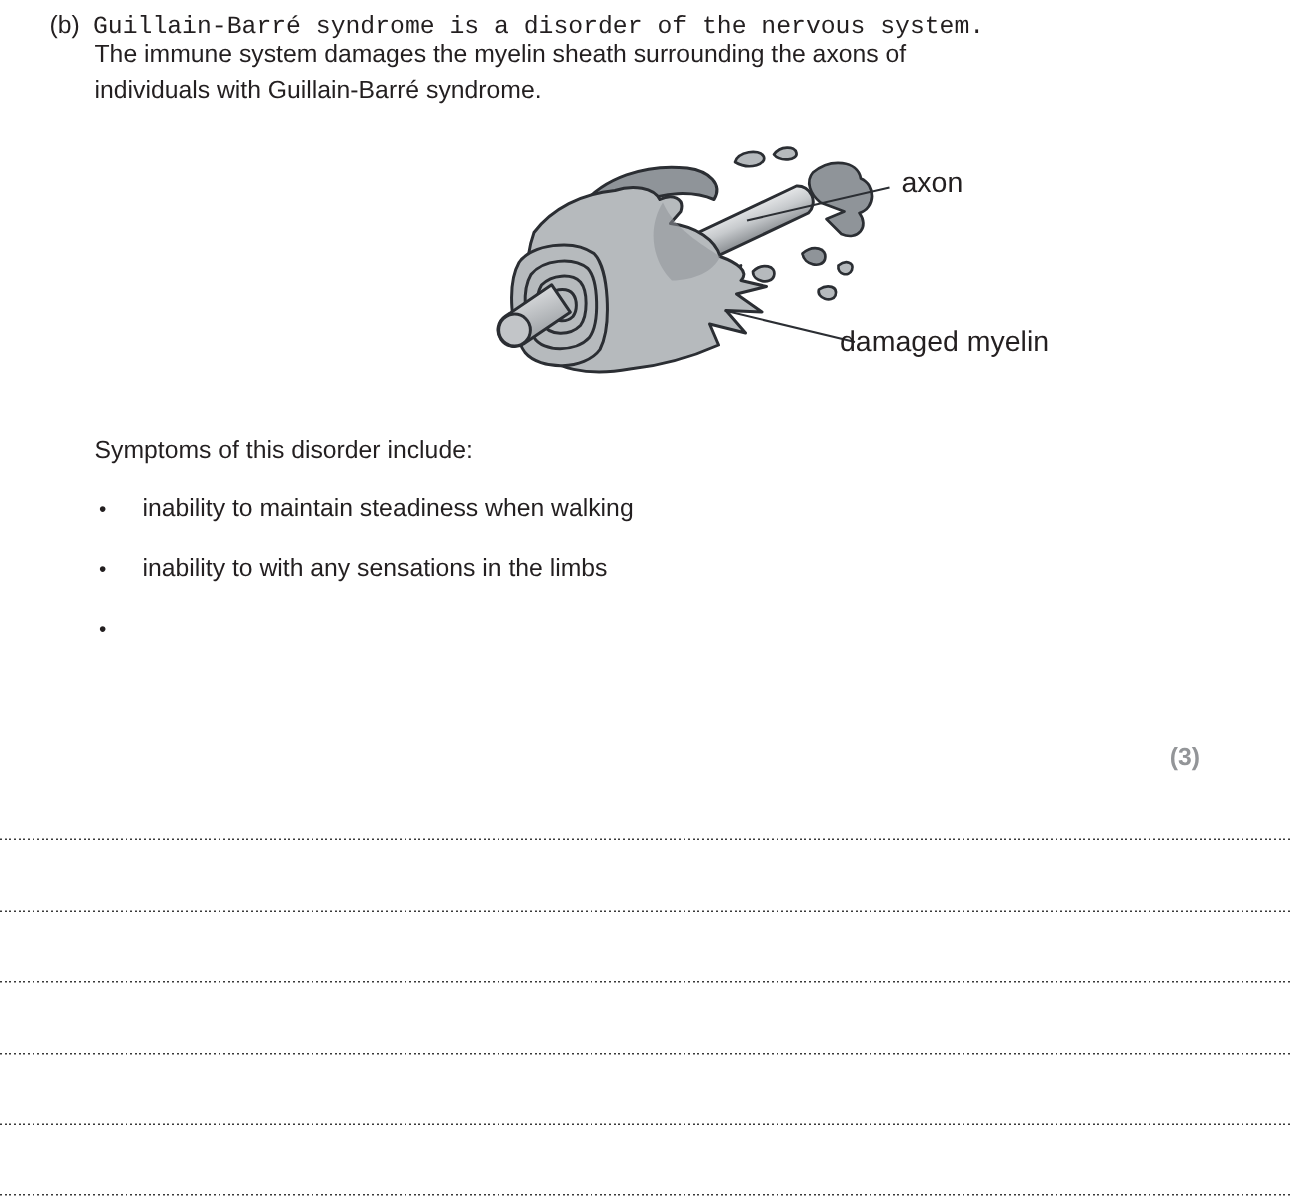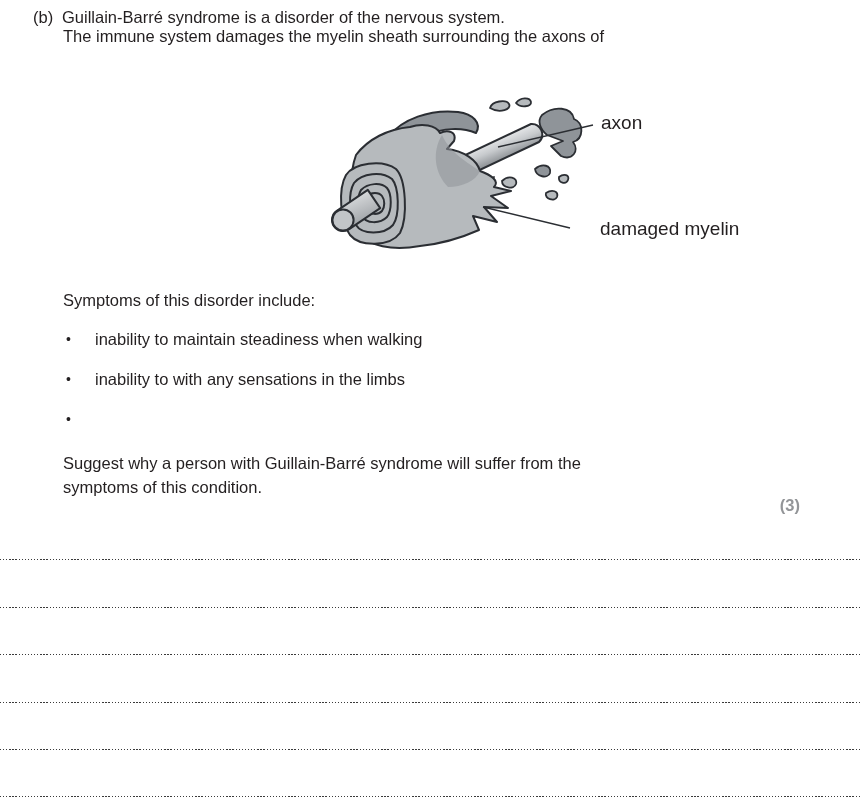--- a/index.html
+++ b/index.html
@@ -16,30 +16,30 @@
     width:860px;height:800px;
     background:var(--paper,#fff);
     font-family:"Liberation Sans","DejaVu Sans",sans-serif;
     color:var(--text,#231f20);
     overflow:hidden;
   }
   .page{position:relative;width:860px;height:800px;background:var(--paper,#fff);}
 
   .qrow{position:absolute;left:33px;top:6px;display:flex;font-size:16.5px;line-height:23px;}
   .qlabel{width:29px;flex:0 0 29px;}
-  .qtext{white-space:nowrap;}
+  .qtext{white-space:nowrap;font-family:Liberation Mono, monospace;}
 
   .para{position:absolute;left:63px;top:25px;font-size:16.5px;line-height:23.5px;}
   .prompt{position:absolute;left:63px;top:452px;font-size:16.5px;line-height:23.5px;}
 
   .fig{position:absolute;left:330px;top:95px;width:400px;height:172px;}
   .fig svg{display:block;width:100%;height:100%;}
   .fig-label{position:absolute;font-size:19px;line-height:20px;white-space:nowrap;}
   .axon-label{left:601px;top:113px;}
-  .myelin-label{left:600px;top:219px;}
+  .myelin-label{left:560px;top:219px;}
 
   .symptoms-heading{position:absolute;left:63px;top:291px;font-size:16.5px;text-align:right;}
   .bullets{position:absolute;left:0;top:329px;width:760px;}
   .bullet-row{position:absolute;left:66px;display:flex;font-size:16.5px;line-height:20px;}
   .bullet-row .dot{width:29px;flex:0 0 29px;font-size:14px;line-height:20px;}
   .bullet-row:nth-child(1){top:0;}
   .bullet-row:nth-child(2){top:40px;}
   .bullet-row:nth-child(3){top:80px;}
 
   .marks{position:absolute;left:700px;top:496px;width:100px;text-align:right;
@@ -59,20 +59,21 @@
 
 <div class="page">
 
   <div class="qrow">
     <span class="qlabel">(b)</span>
     <span class="qtext">Guillain-Barré syndrome is a disorder of the nervous system.</span>
   </div>
 
   <div class="para">
     <div>The immune system damages the myelin sheath surrounding the axons of</div>
+    <div>individuals with Guillain-Barré syndrome.</div>
   </div>
 
   <div class="fig">
     <svg viewBox="0 0 400 172" xmlns="http://www.w3.org/2000/svg">
       <defs>
         <linearGradient id="axGrad" gradientUnits="userSpaceOnUse" x1="140" y1="50" x2="150" y2="74">
           <stop offset="0" stop-color="#f2f3f4"></stop>
           <stop offset="0.55" stop-color="#c7cacd"></stop>
           <stop offset="1" stop-color="#8e9296"></stop>
         </linearGradient>
@@ -126,24 +127,20 @@
     </div>
     <div class="bullet-row">
       <span class="dot">•</span>
       <span>inability to with any sensations in the limbs</span>
     </div>
     <div class="bullet-row">
       <span class="dot">•</span>
     </div>
   </div>
 
-  <div class="prompt">
-    <div>Suggest why a person with Guillain-Barré syndrome will suffer from the</div>
-    <div>symptoms of this condition.</div>
-  </div>
 
   <div class="marks">(3)</div>
 
   <div class="answer-line al-1"></div>
   <div class="answer-line al-2"></div>
   <div class="answer-line al-3"></div>
   <div class="answer-line al-4"></div>
   <div class="answer-line al-5"></div>
   <div class="answer-line al-6"></div>
 

